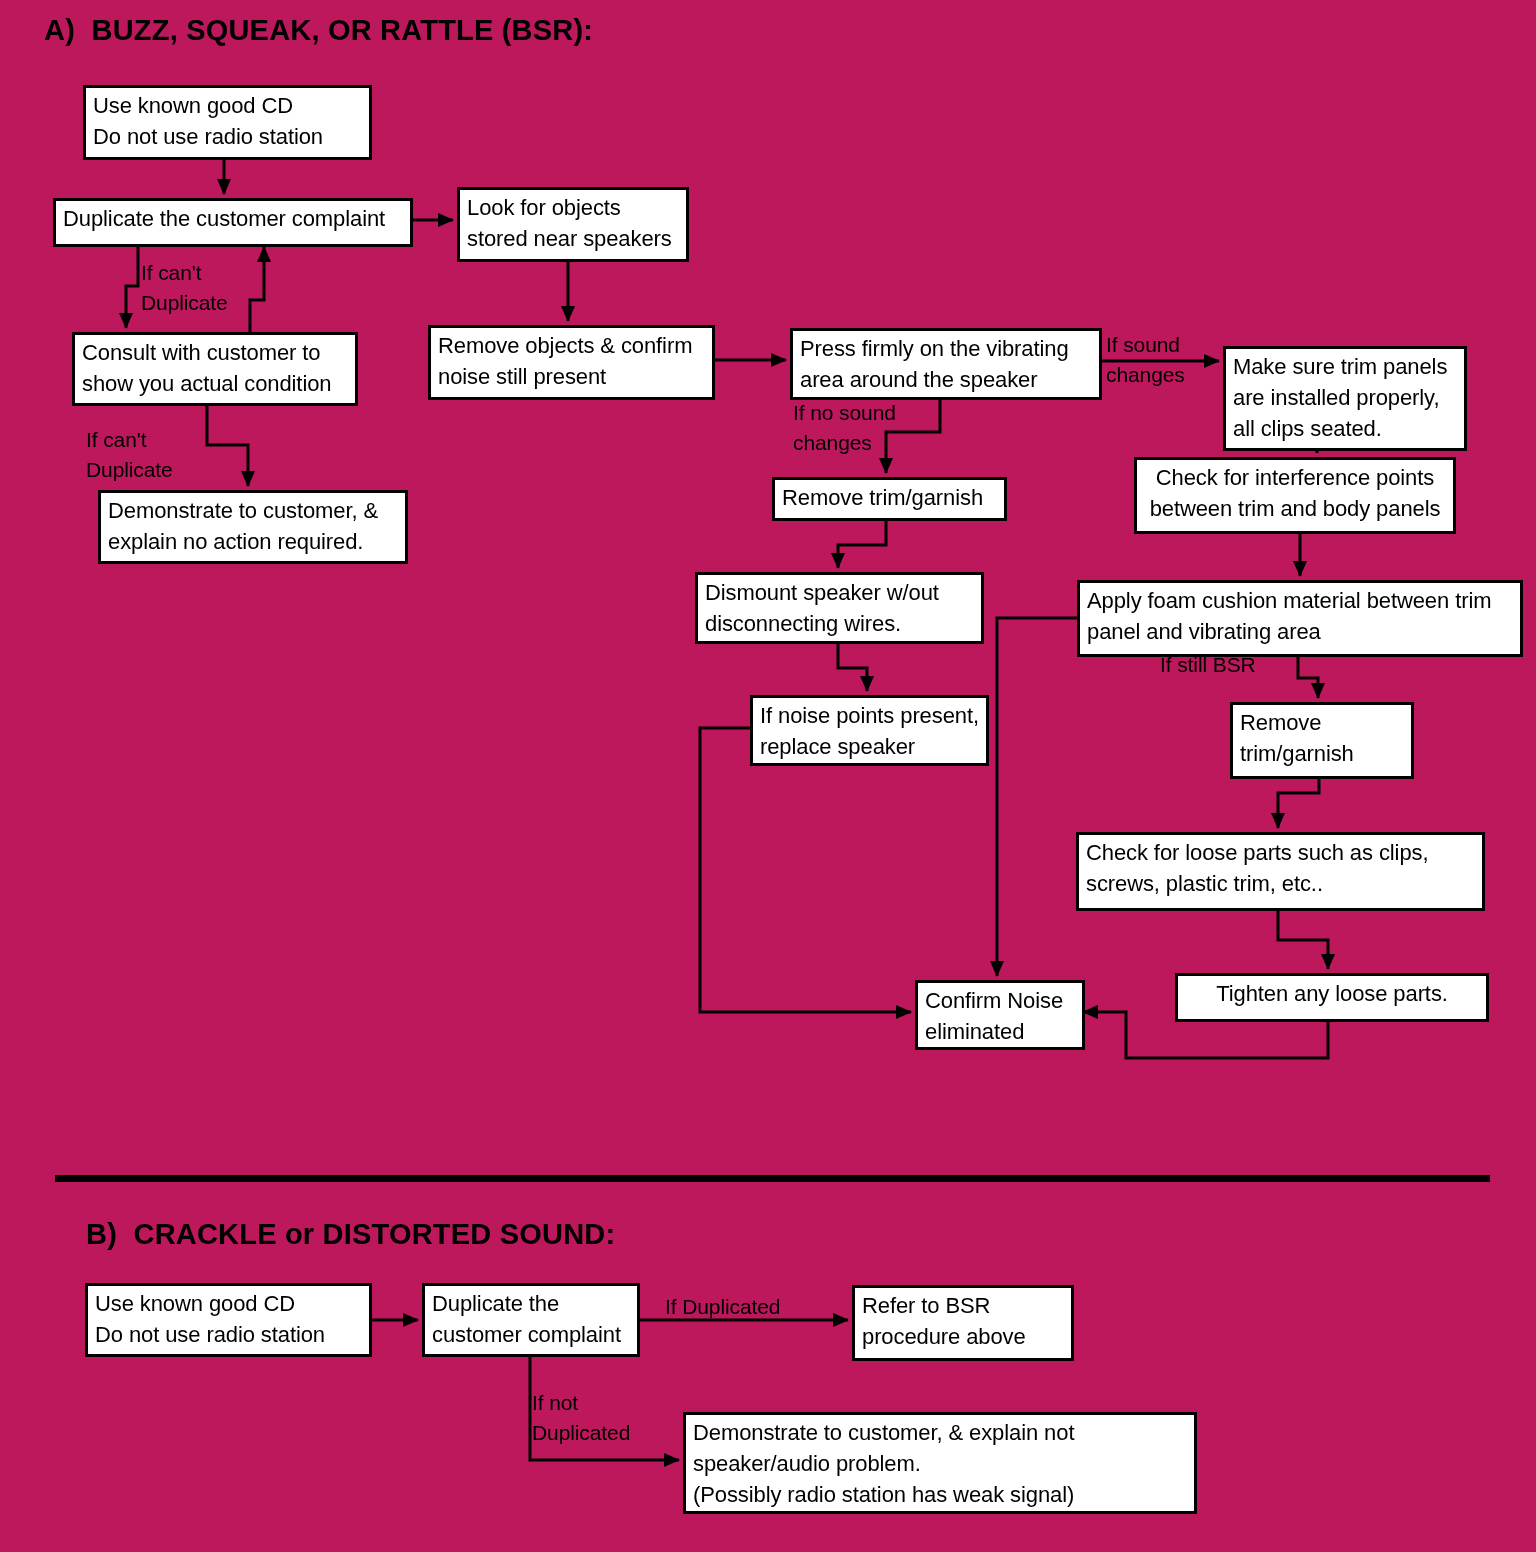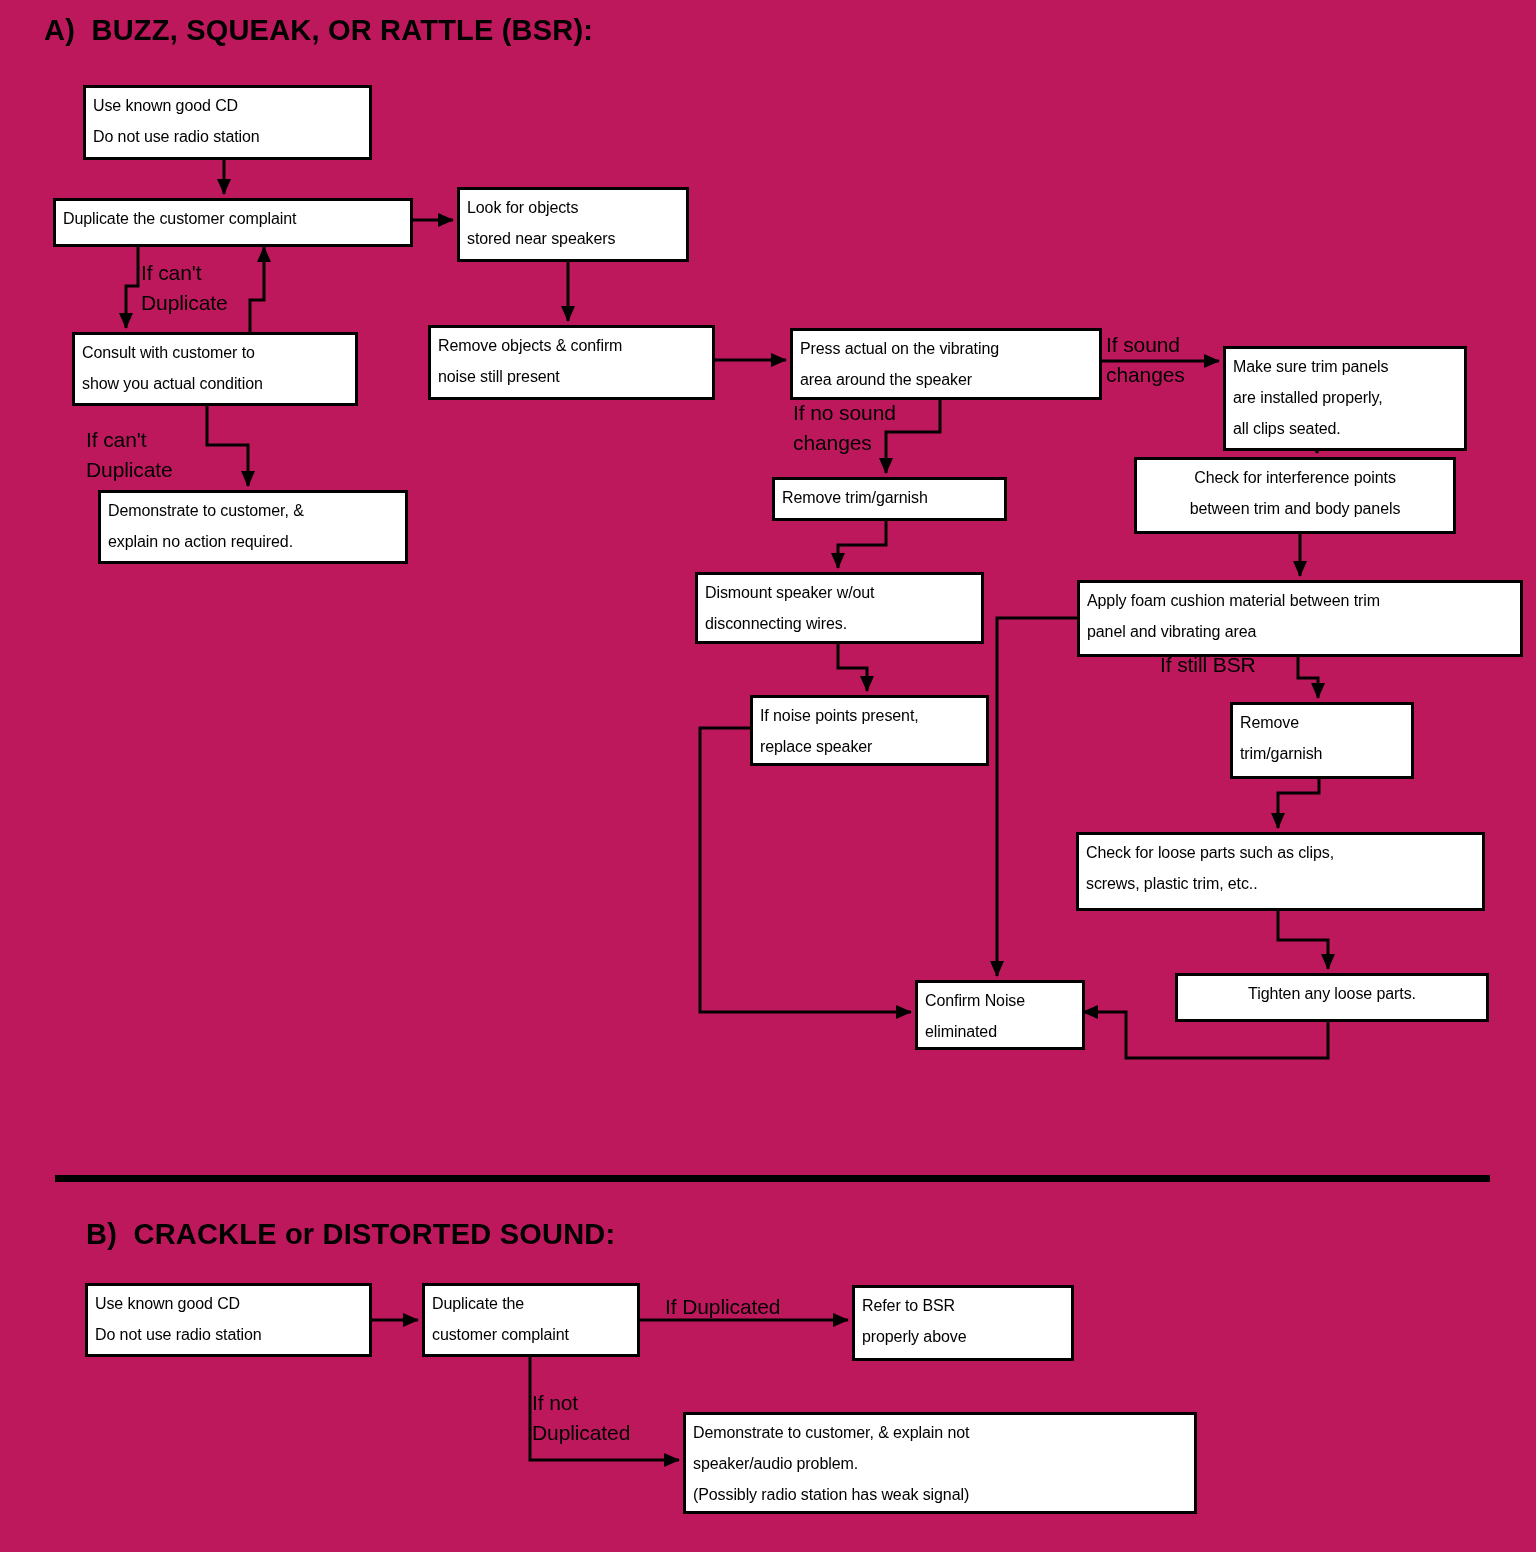--- a/index.html
+++ b/index.html
@@ -10,21 +10,21 @@
     font-family:"Liberation Sans", sans-serif;
     color:#000;
     overflow:hidden;
   }
   #wires{position:absolute;left:0;top:0;z-index:1;}
   .node{
     position:absolute;
     border:3px solid #000;
     background:#fff;
     padding:2px 7px;
-    font-size:16px;
+    font-size:22px;
     line-height:31px;
     white-space:pre-line;
     z-index:2;
     letter-spacing:-0.1px;
   }
   .flow-label{
     position:absolute;
     font-size:21px;
     line-height:30px;
     white-space:pre-line;
@@ -100,21 +100,21 @@
 
   <div class="flow-label" style="left:86px;top:425px;">If can't
 Duplicate</div>
 
   <div class="node" style="left:98px;top:490px;width:290px;height:64px;">Demonstrate to customer, &amp;
 explain no action required.</div>
 
   <div class="node" style="left:428px;top:325px;width:267px;height:65px;">Remove objects &amp; confirm
 noise still present</div>
 
-  <div class="node" style="left:790px;top:328px;width:292px;height:62px;">Press actual on the vibrating
+  <div class="node" style="left:790px;top:328px;width:292px;height:62px;">Press firmly on the vibrating
 area around the speaker</div>
 
   <div class="flow-label" style="left:793px;top:398px;">If no sound
 changes</div>
 
   <div class="flow-label" style="left:1106px;top:330px;">If sound
 changes</div>
 
   <div class="node" style="left:772px;top:477px;width:215px;height:34px;">Remove trim/garnish</div>
 
@@ -153,21 +153,21 @@
 
   <div class="node" style="left:85px;top:1283px;width:267px;height:64px;">Use known good CD
 Do not use radio station</div>
 
   <div class="node" style="left:422px;top:1283px;width:198px;height:64px;">Duplicate the
 customer complaint</div>
 
   <div class="flow-label" style="left:665px;top:1292px;">If Duplicated</div>
 
   <div class="node" style="left:852px;top:1285px;width:202px;height:66px;">Refer to BSR
-properly above</div>
+procedure above</div>
 
   <div class="flow-label" style="left:532px;top:1388px;">If  not
 Duplicated</div>
 
   <div class="node" style="left:683px;top:1412px;width:494px;height:92px;">Demonstrate to customer, &amp; explain not
 speaker/audio problem.
 (Possibly radio station has weak signal)</div>
 
 </div>
 

